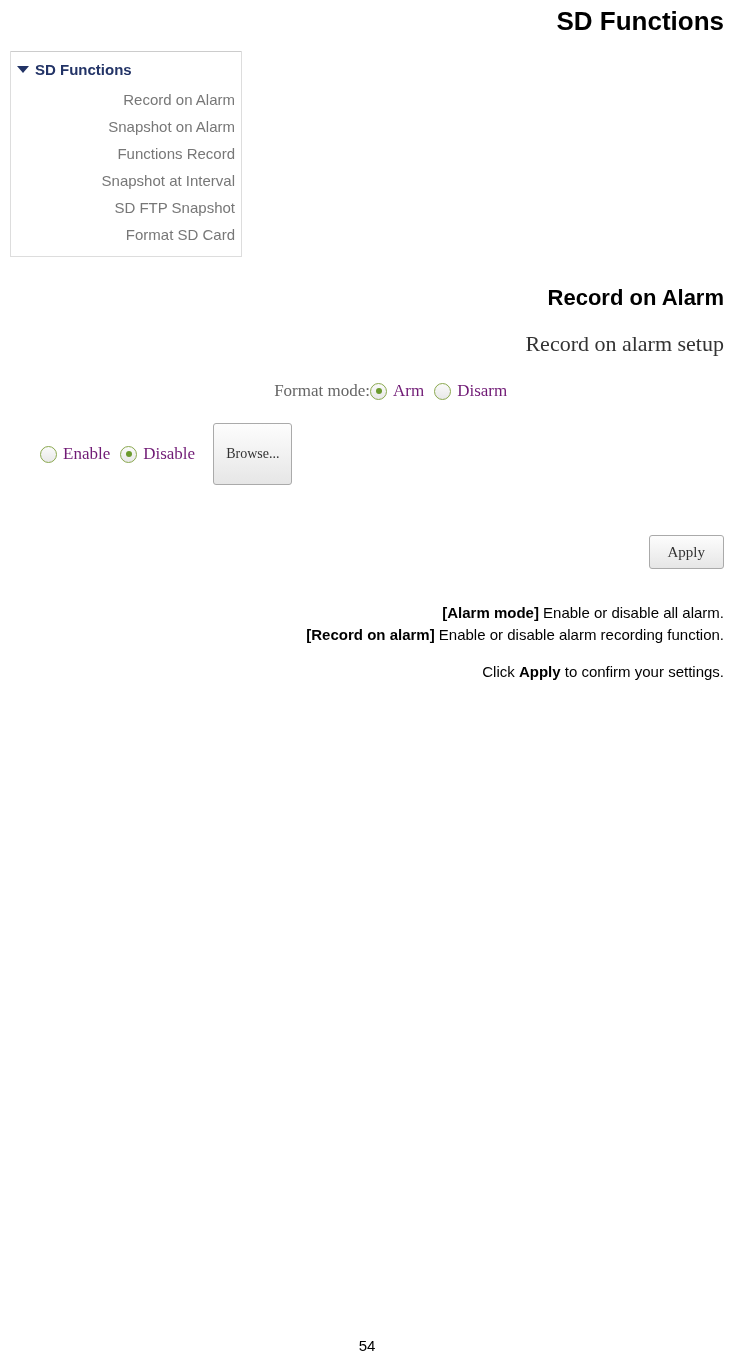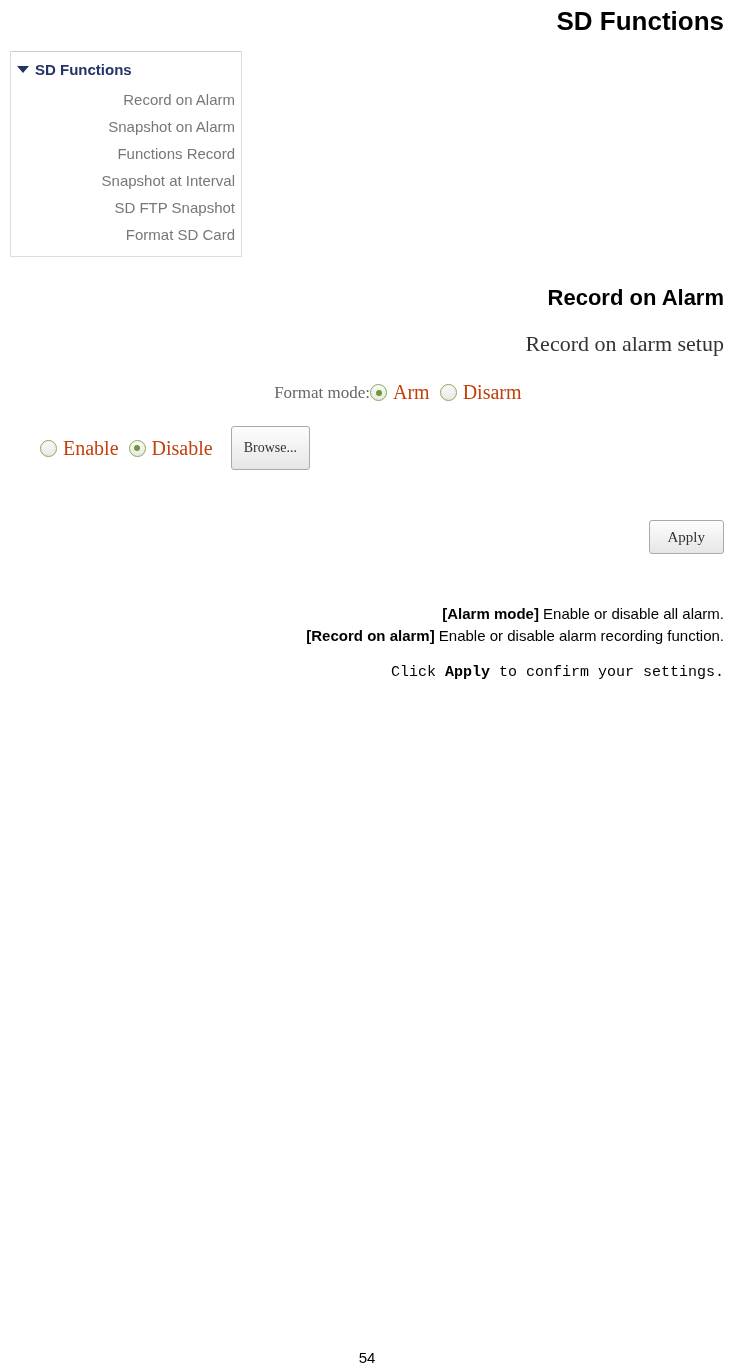--- a/index.html
+++ b/index.html
@@ -102,26 +102,26 @@
     }
     .radio.selected::after {
       content: "";
       width: 6px;
       height: 6px;
       background: #6b9a2e;
       border-radius: 50%;
       display: block;
     }
     .radio-label {
-      color: #c2410c;
-      font-size: 20px;
+      color: #701a75;
+      font-size: 17px;
     }
     .browse-btn {
       margin-left: 8px;
-      padding: 9px 12px;
+      padding: 18px 12px;
       height: 24px;
       background: linear-gradient(#fdfdfd,#e6e6e6);
       border: 1px solid #aaa;
       border-radius: 3px;
       font-size: 14px;
       color: #333;
       display: inline-flex;
       align-items: center;
     }
     .apply-row {
@@ -135,35 +135,34 @@
       background: linear-gradient(#fdfdfd,#e6e6e6);
       border: 1px solid #aaa;
       border-radius: 3px;
       font-size: 15px;
       color: #333;
       display: inline-flex;
       align-items: center;
     }
     
     .desc {
-      margin-top: 50px;
+      margin-top: 34px;
       font-size: 15px;
       line-height: 1.3;
       color: #000;
     }
     .desc p {
       margin: 0 0 2px 0;
     }
     .desc .gap {
       margin-top: 18px;
-      font-family: Liberation Mono, monospace;
     }
     .page-number {
       position: absolute;
-      bottom: 2px;
+      bottom: 14px;
       left: 50%;
       transform: translateX(-50%);
       font-size: 15px;
       color: #000;
     }
   </style>
 </head>
 <body>
 
 <div class="page">

